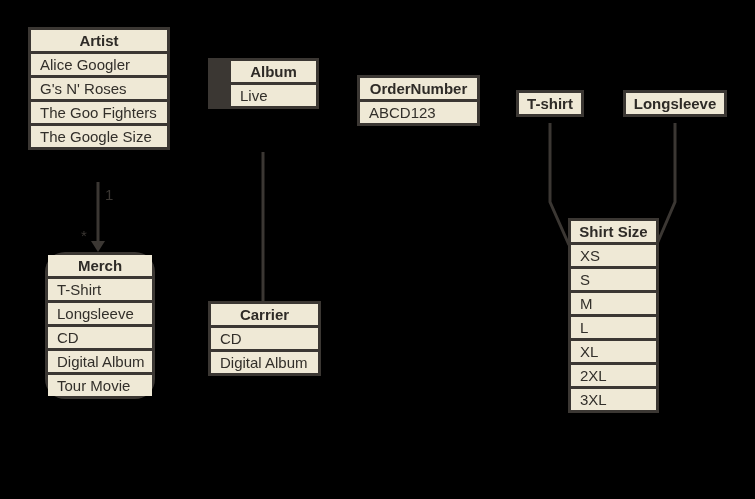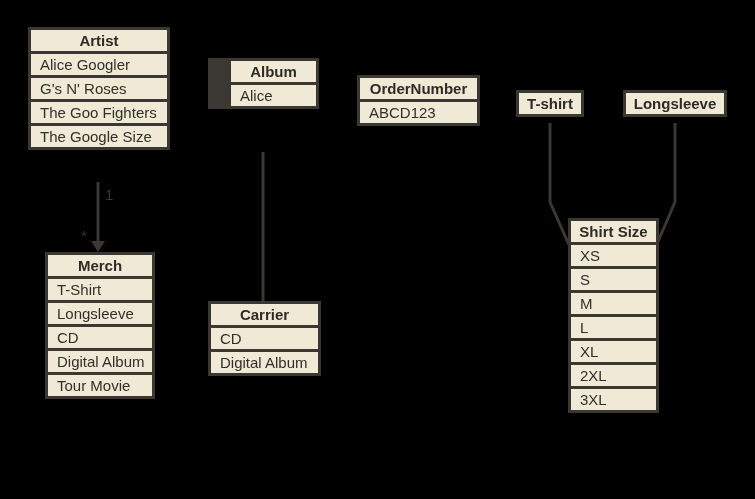--- a/index.html
+++ b/index.html
@@ -48,21 +48,21 @@
     color:var(--line);
     font-size:15px;
     line-height:15px;
   }
   
   #node-artist     {left:28px;  top:27px;  width:142px;}
   #node-album      {left:208px; top:58px;  width:111px;padding-left:23px;}
   #node-ordernumber{left:357px; top:75px;  width:123px;}
   #node-tshirt     {left:516px; top:90px;  width:68px;}
   #node-longsleeve {left:623px; top:90px;  width:104px;}
-  #node-merch      {left:45px;  top:252px; width:110px;}
+  #node-merch      {left:45px;  top:252px; width:110px;border-radius:20px;}
   #node-carrier    {left:208px; top:301px; width:113px;text-align:center;}
   #node-shirtsize  {left:568px; top:218px; width:91px;}
   #label-mult-1{left:105px; top:187px;}
   #label-mult-star{left:81px; top:228px;}
 </style>
 </head>
 <body>
 
 <div class="canvas">
 
@@ -77,21 +77,21 @@
   <div class="node" id="node-artist">
     <div class="cell header">Artist</div>
     <div class="cell">Alice Googler</div>
       <div class="cell">G's N' Roses</div>
       <div class="cell">The Goo Fighters</div>
       <div class="cell">The Google Size</div>
   </div>
 
   <div class="node" id="node-album">
     <div class="cell header">Album</div>
-      <div class="cell">Alice</div>
+      <div class="cell">Live</div>
   </div>
 
   <div class="node" id="node-ordernumber">
     <div class="cell header">OrderNumber</div>
     <div class="cell">ABCD123</div>
   </div>
 
   <div class="node" id="node-tshirt">
     <div class="cell header">T-shirt</div>
   </div>

